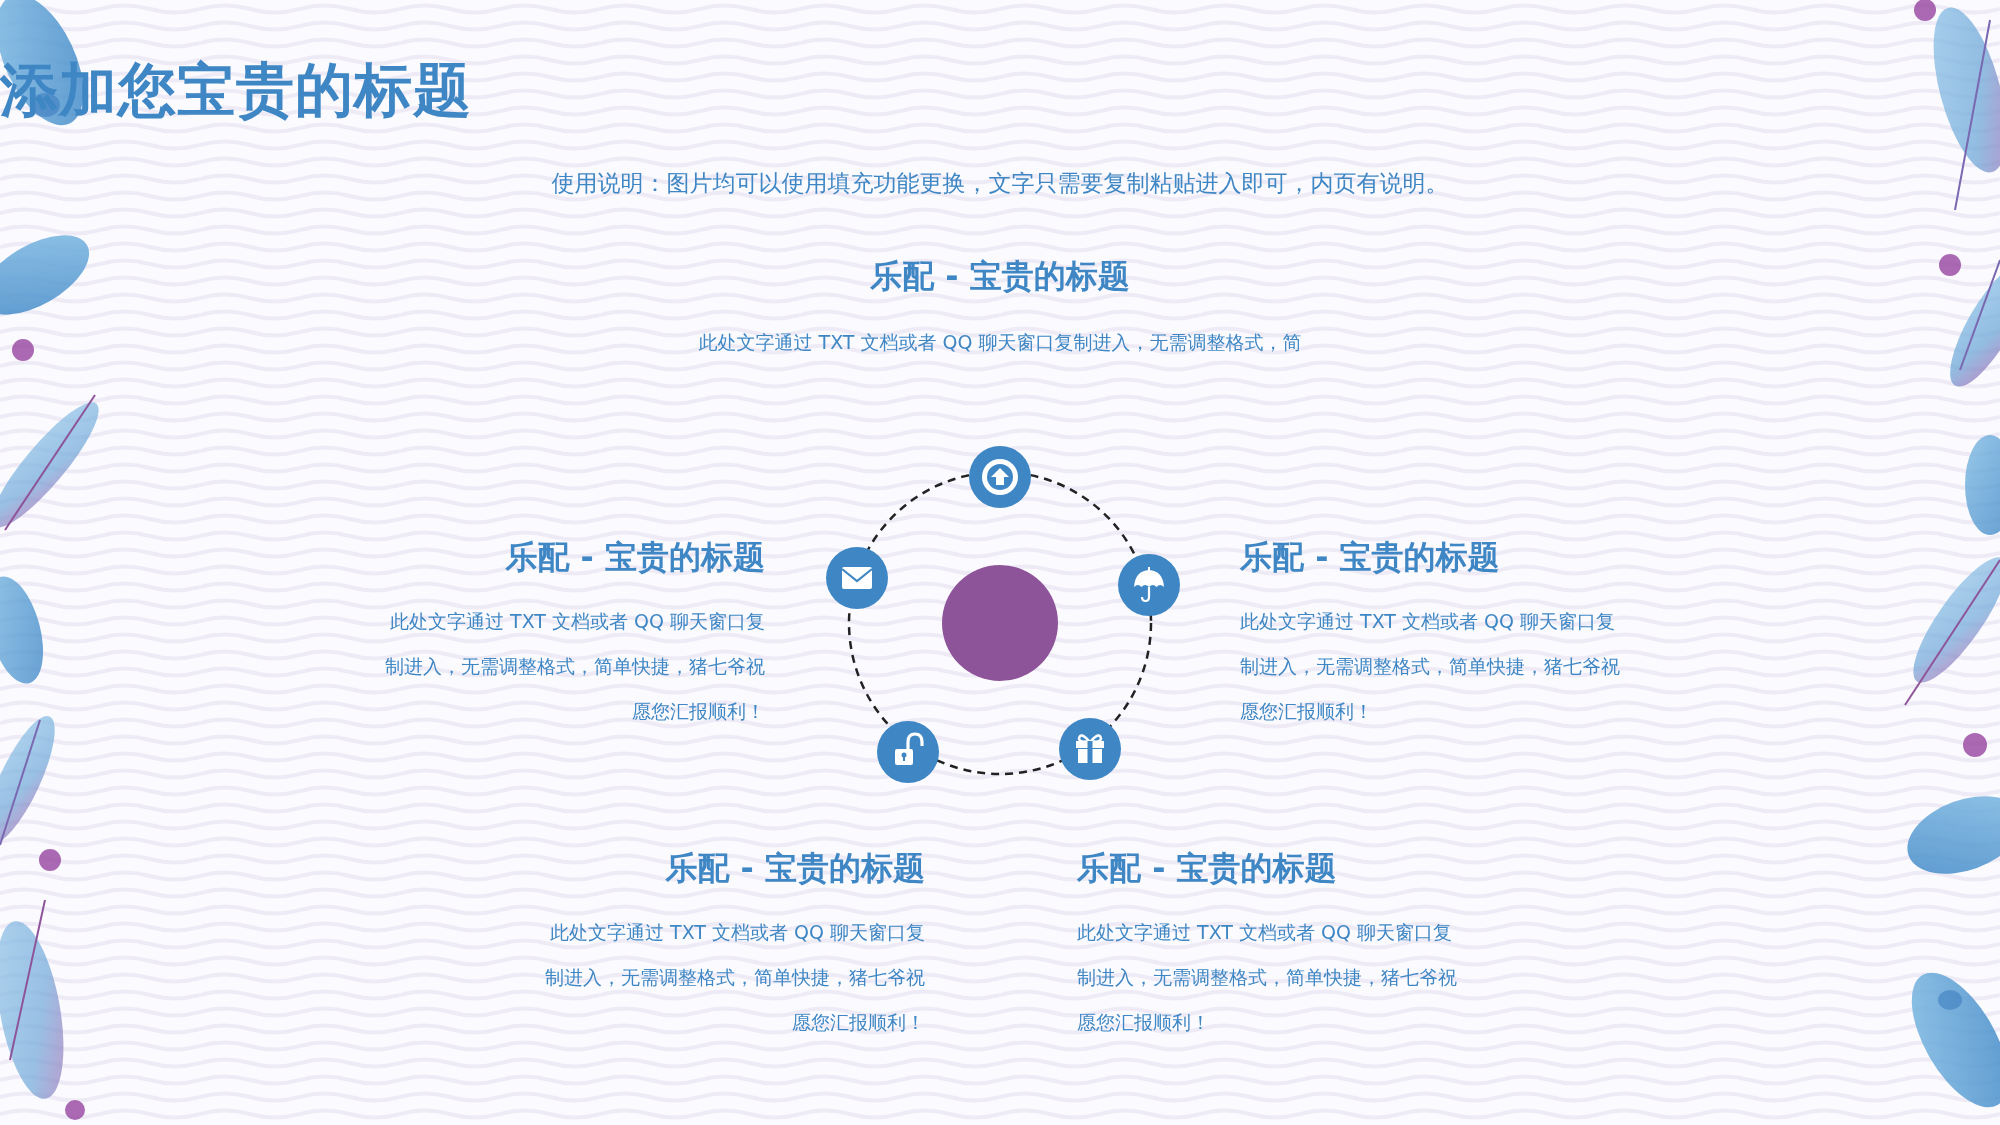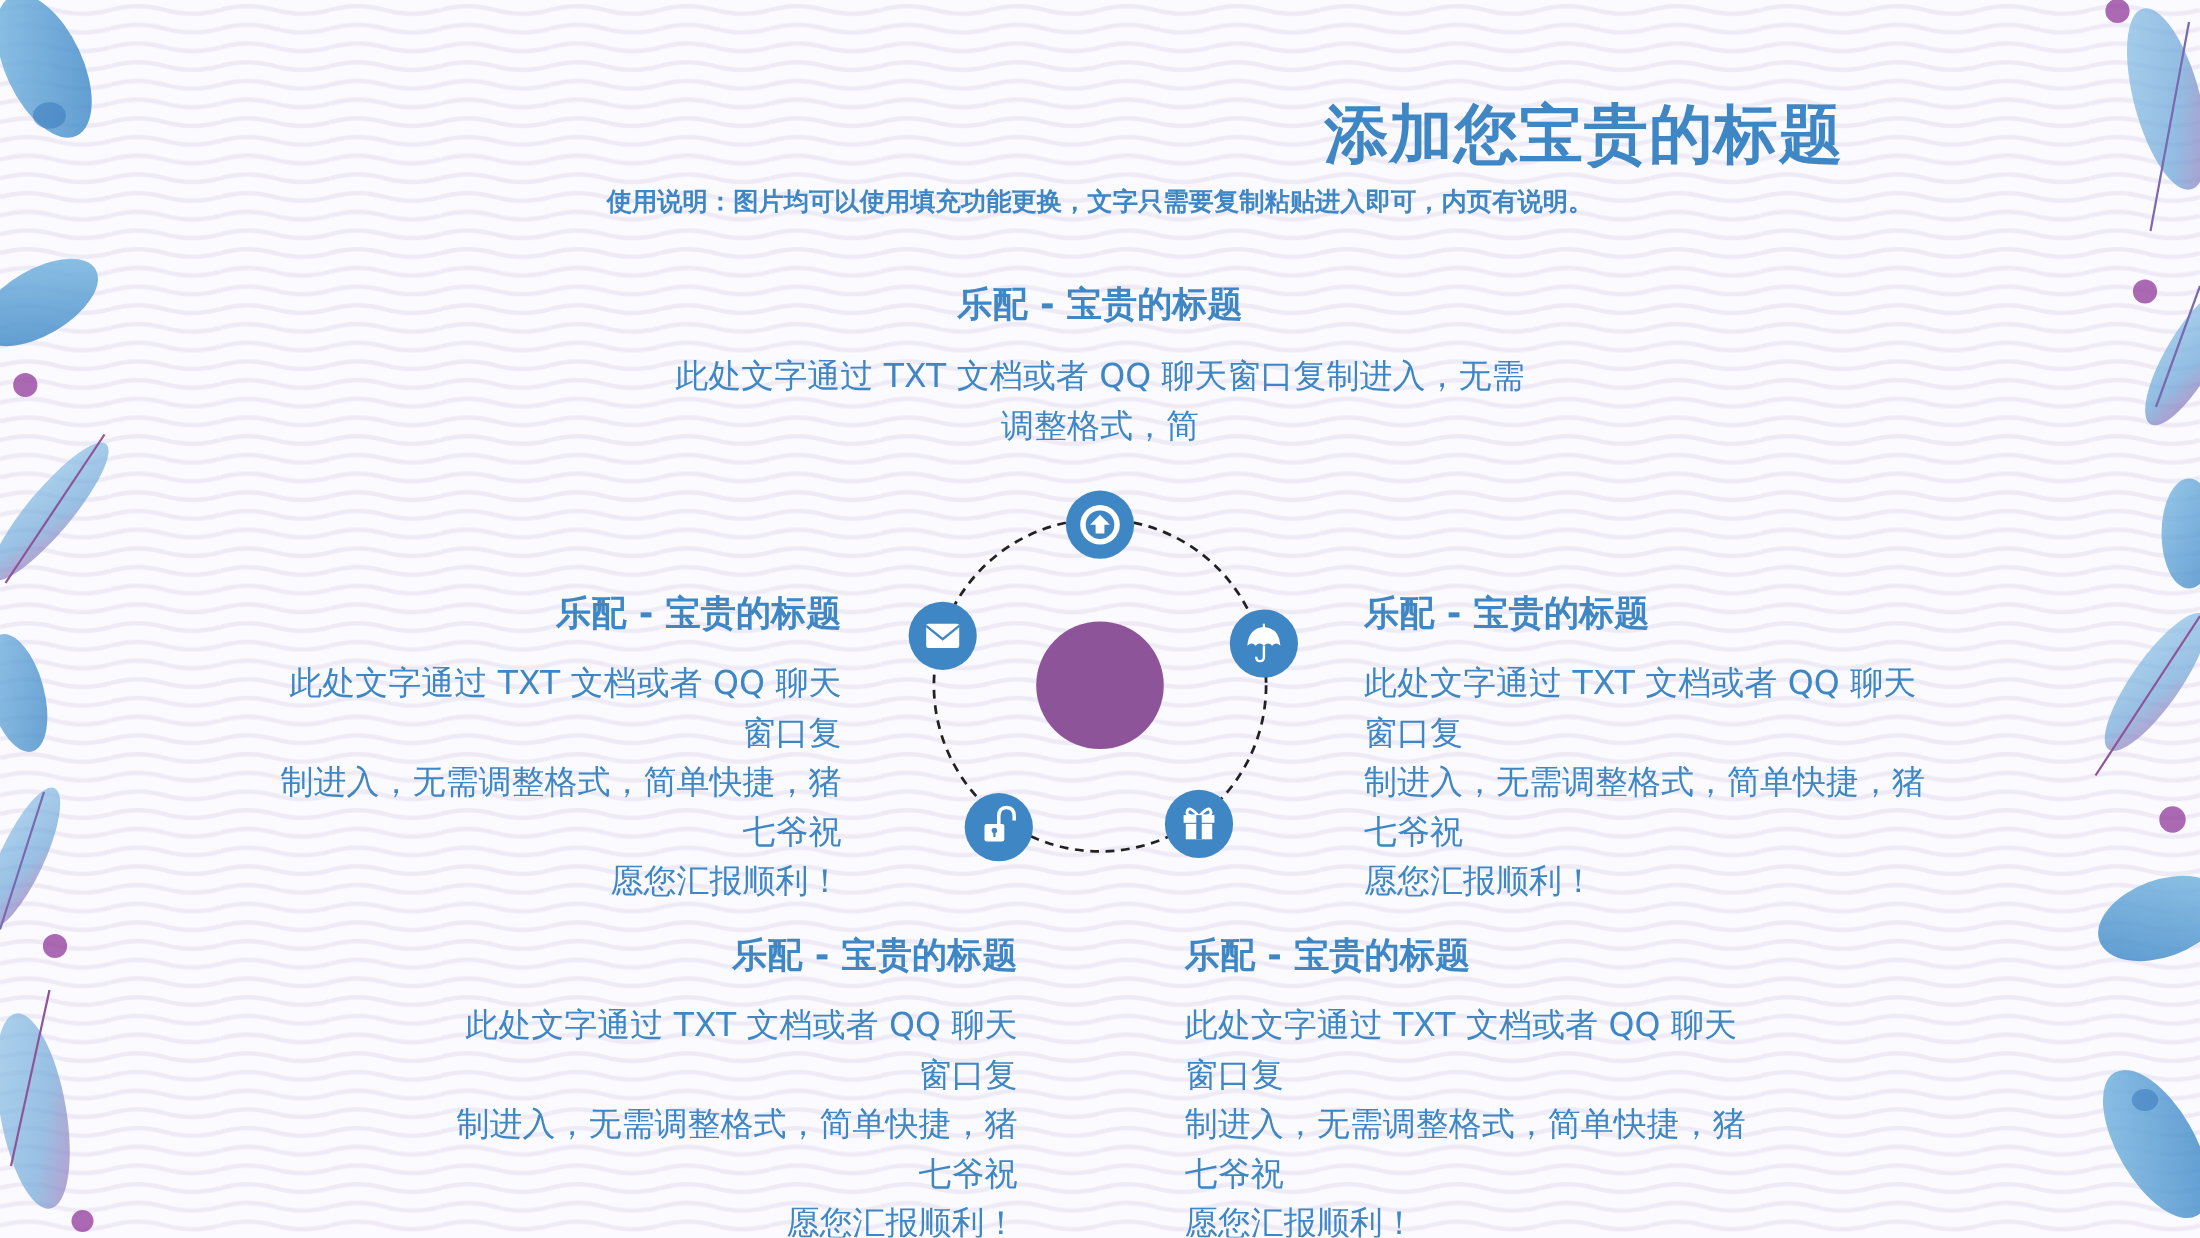--- a/index.html
+++ b/index.html
@@ -1,27 +1,27 @@
 <!DOCTYPE html>
 <html><head>
 <meta charset="utf-8">
 <style>
   html, body { margin:0; padding:0; }
   body { width:2000px; height:1125px; overflow:hidden; position:relative;
          font-family:"DejaVu Sans","Liberation Sans",sans-serif; color:#3F87C4;
          background:#FBFAFE; }
   .bg { position:absolute; inset:0; z-index:0; }
   .slide { position:absolute; inset:0; z-index:2; }
-  .main-title { position:absolute; left:0; width:1676px; top:84px; text-align:right;
+  .main-title { position:absolute; left:0; width:1676px; top:52px; text-align:left;
     font-size:58px; font-weight:bold; color:#3F87C4; letter-spacing:1px; margin:0; }
   .subtitle { position:absolute; left:0; width:2000px; top:168px; text-align:center;
-    font-size:23px; color:#3F87C4;font-weight:bold; }
+    font-size:23px; color:#3F87C4; }
   .block { position:absolute; }
   .block h2 { margin:0; font-size:32px; font-weight:bold; color:#3F87C4; line-height:40px; }
-  .block p { margin:0; font-size:30px; line-height:45px; color:#3F87C4; }
+  .block p { margin:0; font-size:19px; line-height:45px; color:#3F87C4; }
   .block .body { margin-top:22px; }
   .b-top { left:600px; width:800px; top:256px; text-align:center; }
   .b-top .body { margin-top:24px; }
   .b-left { left:250px; width:515px; top:537px; text-align:right; }
   .b-right { left:1240px; width:520px; top:537px; text-align:left; }
   .b-bl { left:410px; width:515px; top:848px; text-align:right; }
   .b-br { left:1077px; width:520px; top:848px; text-align:left; }
   .diagram { position:absolute; left:800px; top:423px; width:400px; height:400px; }
 </style>
 </head>

